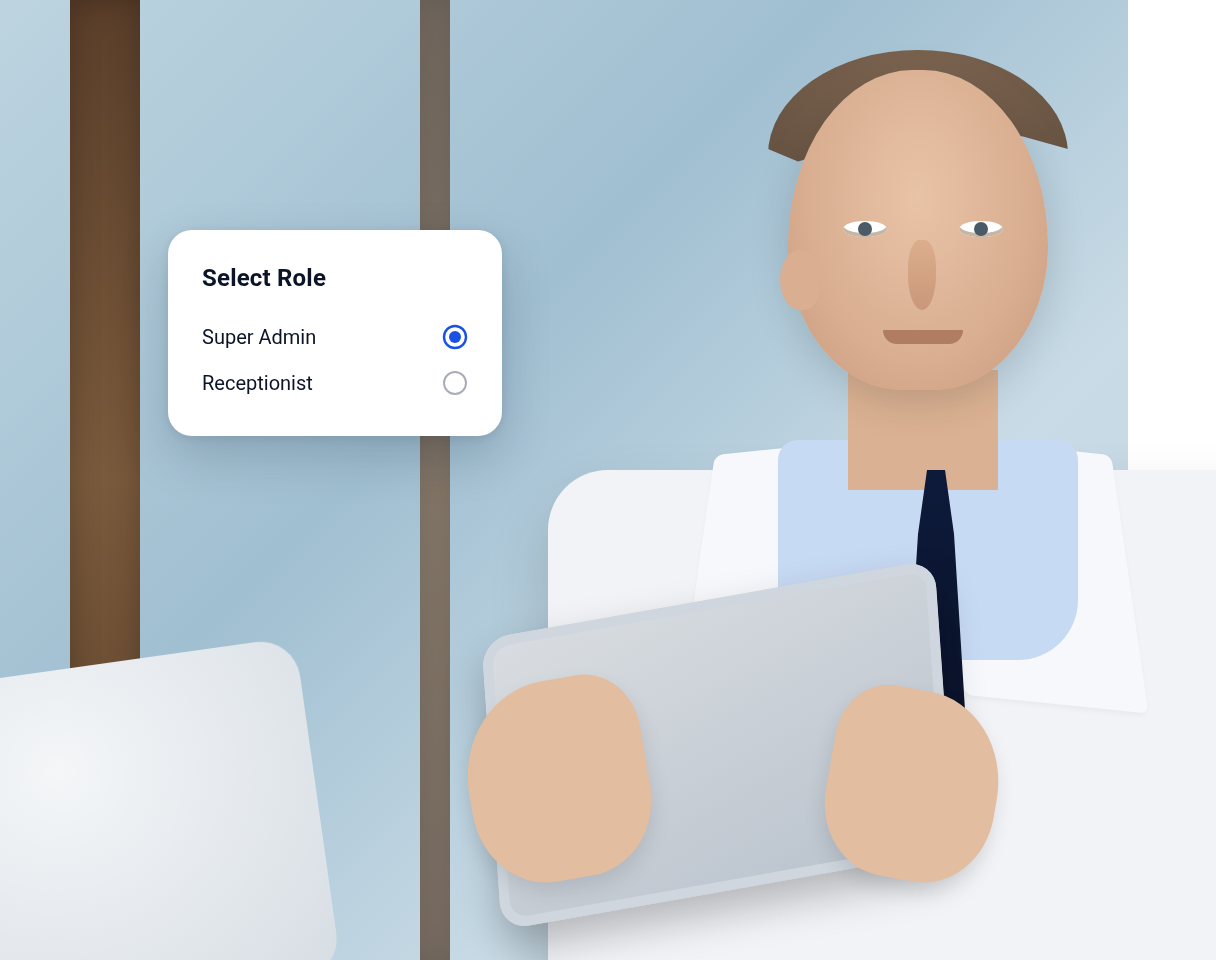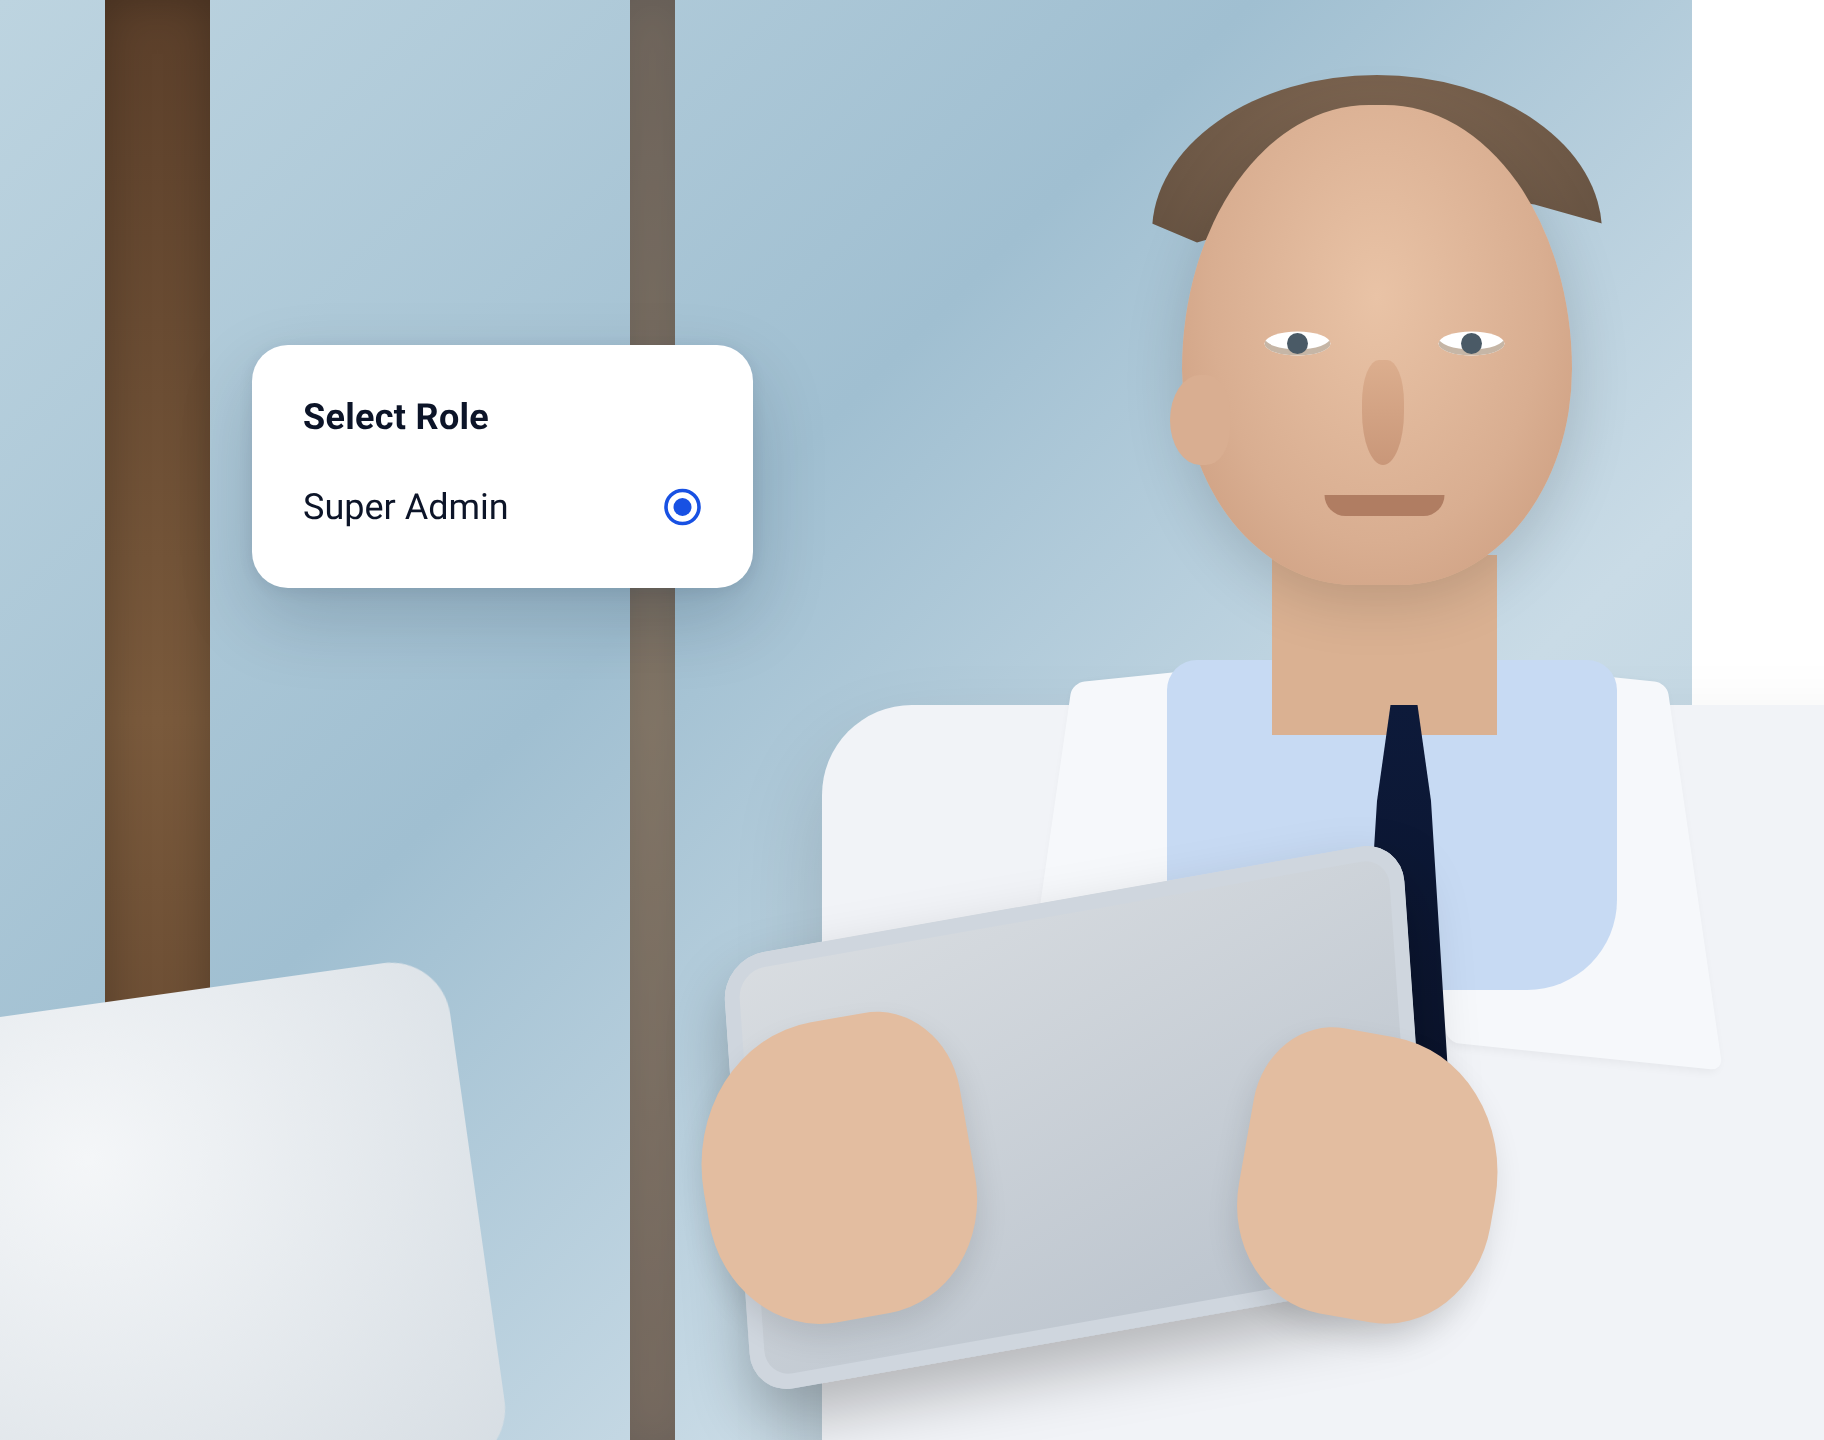--- a/index.html
+++ b/index.html
@@ -84,21 +84,21 @@
     }
     .option-row {
       display: flex;
       align-items: center;
       justify-content: space-between;
       padding: 10px 0;
       cursor: pointer;
     }
     .option-label {
       color: #0c1428;
-      font-size: 24px;
+      font-size: 20px;
       font-weight: 400;
     }
     .radio {
       width: 26px; height: 26px;
       display: inline-flex; align-items: center; justify-content: center;
     }
     .radio svg { display:block; }
   </style>
 </head>
 <body>
@@ -141,14 +141,22 @@
       <span class="option-label">Super Admin</span>
       <span class="radio">
         <svg width="26" height="26" viewBox="0 0 26 26">
           <circle cx="13" cy="13" r="11" fill="none" stroke="#1851E3" stroke-width="2.4"></circle>
           <circle cx="13" cy="13" r="6" fill="#1851E3"></circle>
         </svg>
       </span>
     </div>
 
 
+    <div class="option-row">
+      <span class="option-label">Receptionist</span>
+      <span class="radio">
+        <svg width="26" height="26" viewBox="0 0 26 26">
+          <circle cx="13" cy="13" r="11" fill="none" stroke="#A8AEB8" stroke-width="2"></circle>
+        </svg>
+      </span>
+    </div>
   </div>
 </div>
 
 </body></html>

